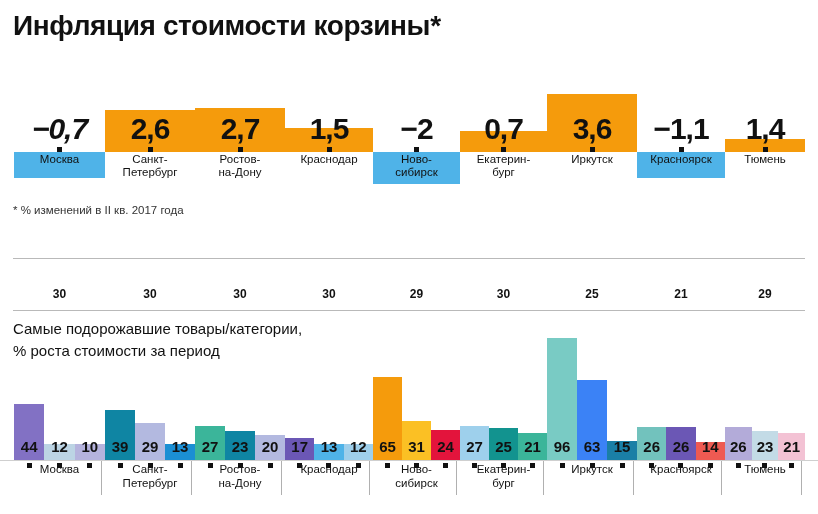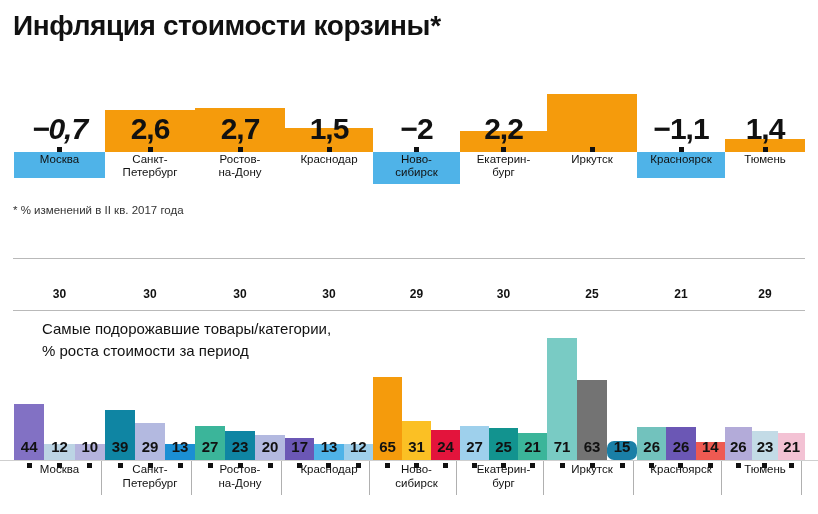--- a/index.html
+++ b/index.html
@@ -60,21 +60,21 @@
     font-size:11.5px;color:#222;white-space:nowrap;
   }
   .midnum{
     position:absolute;top:287px;
     text-align:center;font-size:12px;font-weight:bold;color:#111;
   }
 
   
   .lowtitle{
     position:absolute;left:13px;top:318px;
-    font-size:15px;line-height:22px;color:#111;margin-left:29px;
+    font-size:15px;line-height:22px;color:#111;
   }
 
   
   .botchart{position:absolute;left:0;top:300px;width:734px;height:160px;}
   .bbar{position:absolute;bottom:0;}
   .bval{
     position:absolute;width:100%;left:0;text-align:center;bottom:6px;
     font-size:15px;font-weight:bold;color:#111;line-height:1;
   }
   .btick{position:absolute;width:5px;height:5px;background:#111;left:50%;margin-left:-2.5px;bottom:-8px;}
@@ -138,30 +138,31 @@
         <div class="tval" style="top: 74px;">−2</div>
         <div class="tband blue" style="top: 112px;"></div>
         <div class="ttick"></div>
         <div class="tlabel onblue">
           <div>Ново-</div>
           <div>сибирск</div>
         </div>
       </div>
       <div class="tcol" style="left: 460px; width: 87px;">
         <div class="tbar" style="top: 90.94px; height: 21.06px;"></div>
-        <div class="tval" style="top: 74px;">2,2</div>
+        <div class="tval" style="top: 74px;">0,7</div>
         <div class="tband" style="top: 112px;"></div>
         <div class="ttick"></div>
         <div class="tlabel">
           <div>Екатерин-</div>
           <div>бург</div>
         </div>
       </div>
       <div class="tcol" style="left: 547px; width: 90px;">
         <div class="tbar" style="top: 53.68px; height: 58.32px;"></div>
+        <div class="tval" style="top: 74px;">3,6</div>
         <div class="tband" style="top: 112px;"></div>
         <div class="ttick"></div>
         <div class="tlabel">
           <div>Иркутск</div>
         </div>
       </div>
       <div class="tcol" style="left: 637px; width: 88px;">
         <div class="tbar neg" style="top: 112px; height: 17.82px;"></div>
         <div class="tval" style="top: 74px;">−1,1</div>
         <div class="tband blue" style="top: 112px;"></div>
@@ -269,28 +270,28 @@
       </div>
       <div class="bbar" style="left: 489px; width: 29px; height: 31.75px; background: rgb(18, 147, 143);">
         <div class="bval">25</div>
         <div class="btick"></div>
       </div>
       <div class="bbar" style="left: 518px; width: 29px; height: 26.67px; background: rgb(59, 181, 154);">
         <div class="bval">21</div>
         <div class="btick"></div>
       </div>
       <div class="bbar" style="left: 547px; width: 30px; height: 121.92px; background: rgb(121, 203, 196);">
-        <div class="bval">71</div>
-        <div class="btick"></div>
-      </div>
-      <div class="bbar" style="left: 577px; width: 30px; height: 80.01px; background: #737373;">
+        <div class="bval">96</div>
+        <div class="btick"></div>
+      </div>
+      <div class="bbar" style="left: 577px; width: 30px; height: 80.01px; background: #3b82f6;">
         <div class="bval">63</div>
         <div class="btick"></div>
       </div>
-      <div class="bbar" style="left: 607px; width: 30px; height: 19.05px; background: rgb(26, 127, 166); border-radius: 7px;">
+      <div class="bbar" style="left: 607px; width: 30px; height: 19.05px; background: rgb(26, 127, 166);">
         <div class="bval">15</div>
         <div class="btick"></div>
       </div>
       <div class="bbar" style="left: 637px; width: 29.3333px; height: 33.02px; background: rgb(114, 194, 189);">
         <div class="bval">26</div>
         <div class="btick"></div>
       </div>
       <div class="bbar" style="left: 666.333px; width: 29.3333px; height: 33.02px; background: rgb(107, 87, 181);">
         <div class="bval">26</div>
         <div class="btick"></div>

